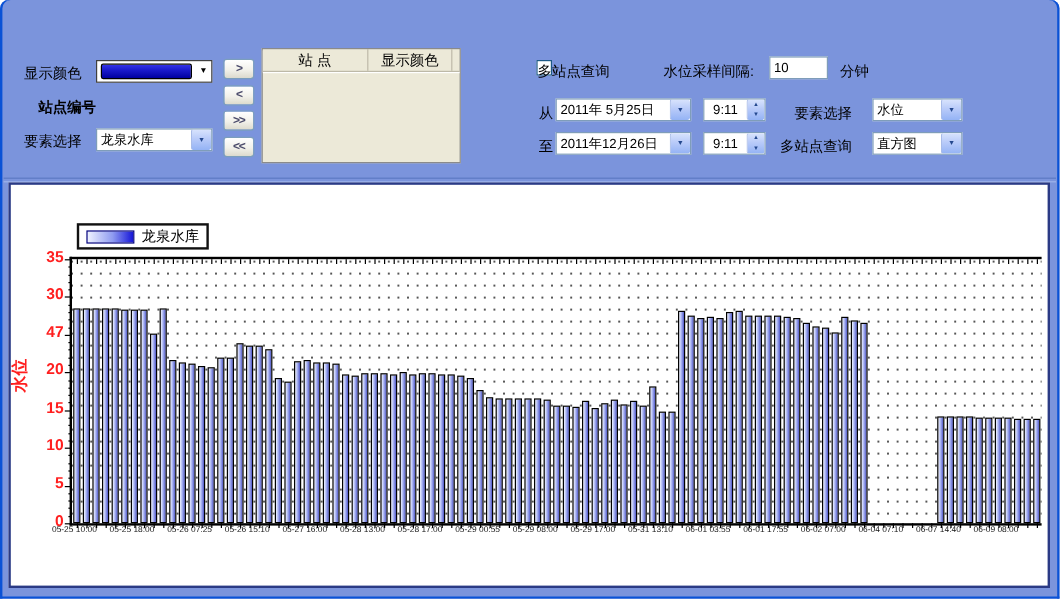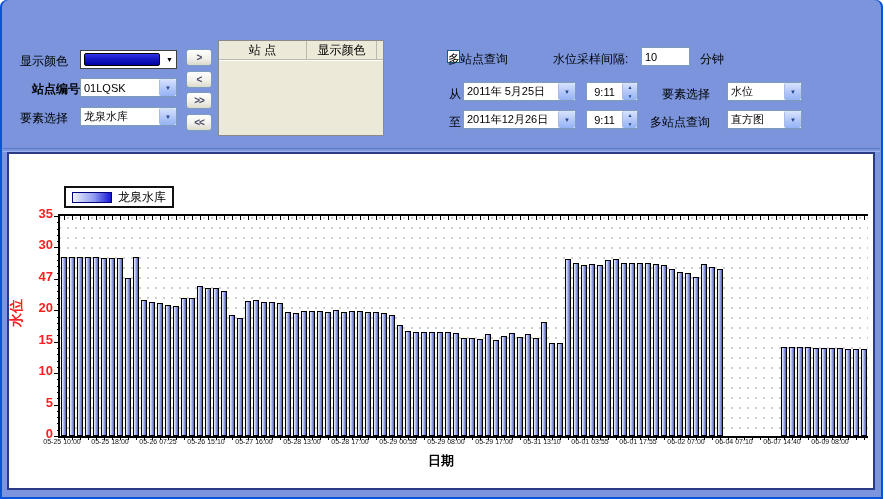--- a/index.html
+++ b/index.html
@@ -97,24 +97,20 @@
 <div class="window">
 
 
   <div class="lbl" style="left:20px;top:53px;">显示颜色</div>
   <div class="colorcombo" style="left:80px;top:50px;width:97px;">
     <div class="colorswatch"></div>
     <div class="blkarrow">▼</div>
   </div>
 
   <div class="lbl" style="left:32px;top:81px;font-weight:bold;">站点编号</div>
-  <div class="combo" style="left:80px;top:78px;width:97px;">
-    <span class="val">01LQSK</span>
-    <span class="arrow">▼</span>
-  </div>
 
   <div class="lbl" style="left:20px;top:110px;">要素选择</div>
   <div class="combo" style="left:80px;top:107px;width:97px;">
     <span class="val">龙泉水库</span>
     <span class="arrow">▼</span>
   </div>
 
   <div class="navbtn" style="left:186px;top:49px;">&gt;</div>
   <div class="navbtn" style="left:186px;top:71px;">&lt;</div>
   <div class="navbtn" style="left:186px;top:92px;">&gt;&gt;</div>
@@ -534,16 +530,15 @@
         <span style="left: 388px;">05-29 08:00</span>
         <span style="left: 436px;">05-29 17:00</span>
         <span style="left: 484px;">05-31 13:10</span>
         <span style="left: 532px;">06-01 03:55</span>
         <span style="left: 580px;">06-01 17:55</span>
         <span style="left: 628px;">06-02 07:00</span>
         <span style="left: 676px;">06-04 07:10</span>
         <span style="left: 724px;">06-07 14:40</span>
         <span style="left: 772px;">06-09 08:00</span>
       </div>
-    <div class="xaxis-title">日期</div>
   </div>
 
 </div>
 
 </body></html>

